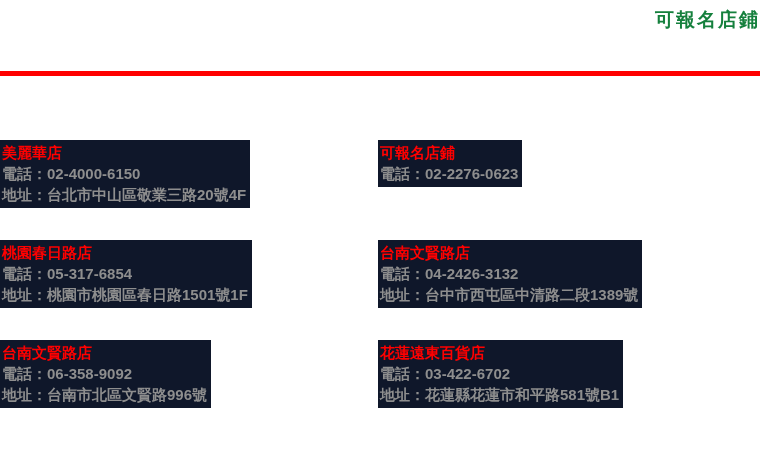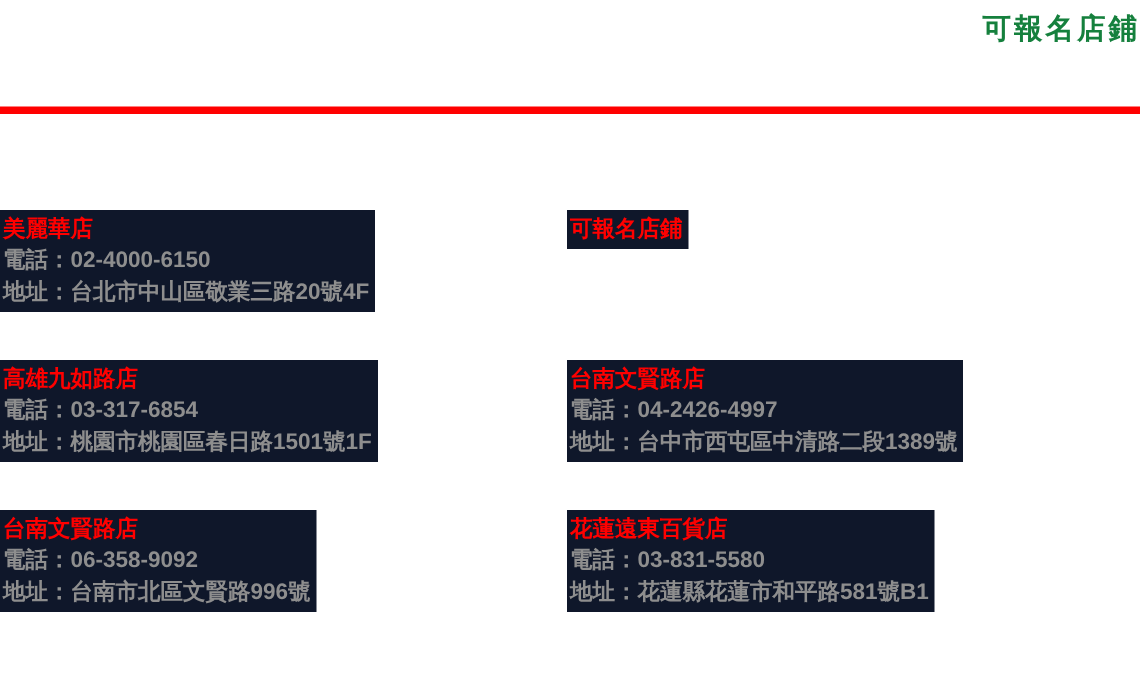--- a/index.html
+++ b/index.html
@@ -79,52 +79,53 @@
       <div class="store-block">
         <div class="store-name">美麗華店</div>
         <div class="store-line"><span>電話：</span><span>02-4000-6150</span></div>
         <div class="store-line"><span>地址：</span><span>台北市中山區敬業三路20號4F</span></div>
       </div>
     </div>
 
     <div class="store-cell">
       <div class="store-block">
         <div class="store-name">可報名店鋪</div>
+        <div class="store-line"><span>電話：</span><span>02-2276-0623</span></div>
       </div>
     </div>
 
     <div class="store-cell">
       <div class="store-block">
-        <div class="store-name">高雄九如路店</div>
-        <div class="store-line"><span>電話：</span><span>03-317-6854</span></div>
+        <div class="store-name">桃園春日路店</div>
+        <div class="store-line"><span>電話：</span><span>05-317-6854</span></div>
         <div class="store-line"><span>地址：</span><span>桃園市桃園區春日路1501號1F</span></div>
       </div>
     </div>
 
     <div class="store-cell">
       <div class="store-block">
         <div class="store-name">台南文賢路店</div>
-        <div class="store-line"><span>電話：</span><span>04-2426-4997</span></div>
+        <div class="store-line"><span>電話：</span><span>04-2426-3132</span></div>
         <div class="store-line"><span>地址：</span><span>台中市西屯區中清路二段1389號</span></div>
       </div>
     </div>
 
     <div class="store-cell">
       <div class="store-block">
         <div class="store-name">台南文賢路店</div>
         <div class="store-line"><span>電話：</span><span>06-358-9092</span></div>
         <div class="store-line"><span>地址：</span><span>台南市北區文賢路996號</span></div>
       </div>
     </div>
 
 
     <div class="store-cell">
       <div class="store-block">
         <div class="store-name">花蓮遠東百貨店</div>
-        <div class="store-line"><span>電話：</span><span>03-831-5580</span></div>
+        <div class="store-line"><span>電話：</span><span>03-422-6702</span></div>
         <div class="store-line"><span>地址：</span><span>花蓮縣花蓮市和平路581號B1</span></div>
       </div>
     </div>
 
     <div class="store-cell"></div>
 
   </div>
 </div>
 
 </body></html>

